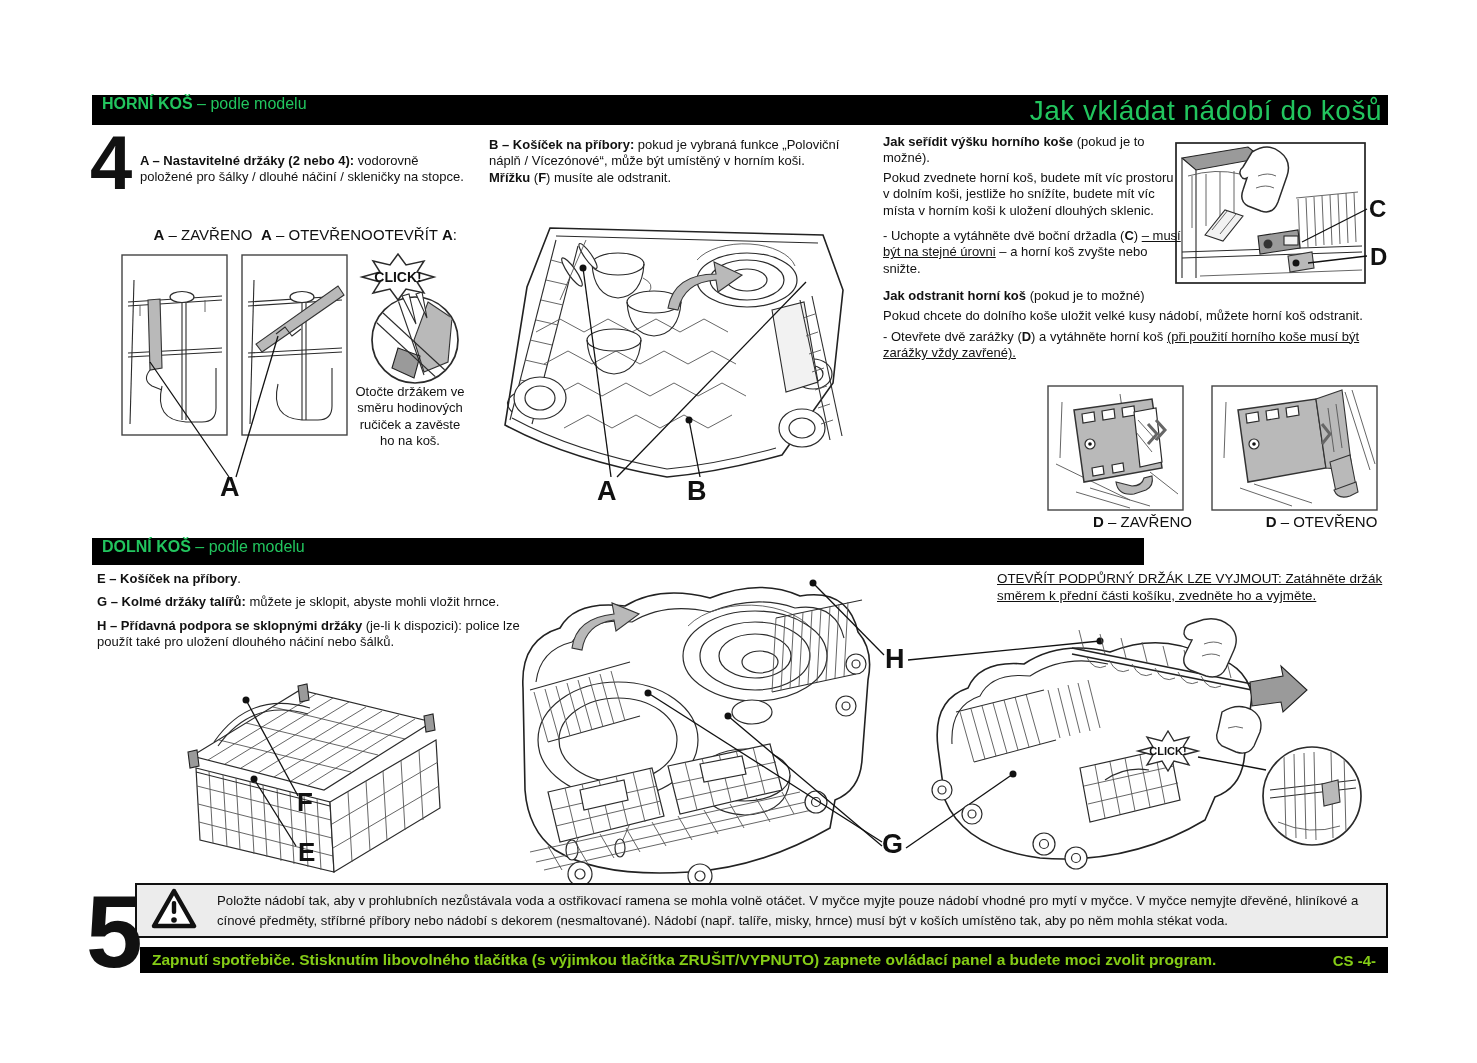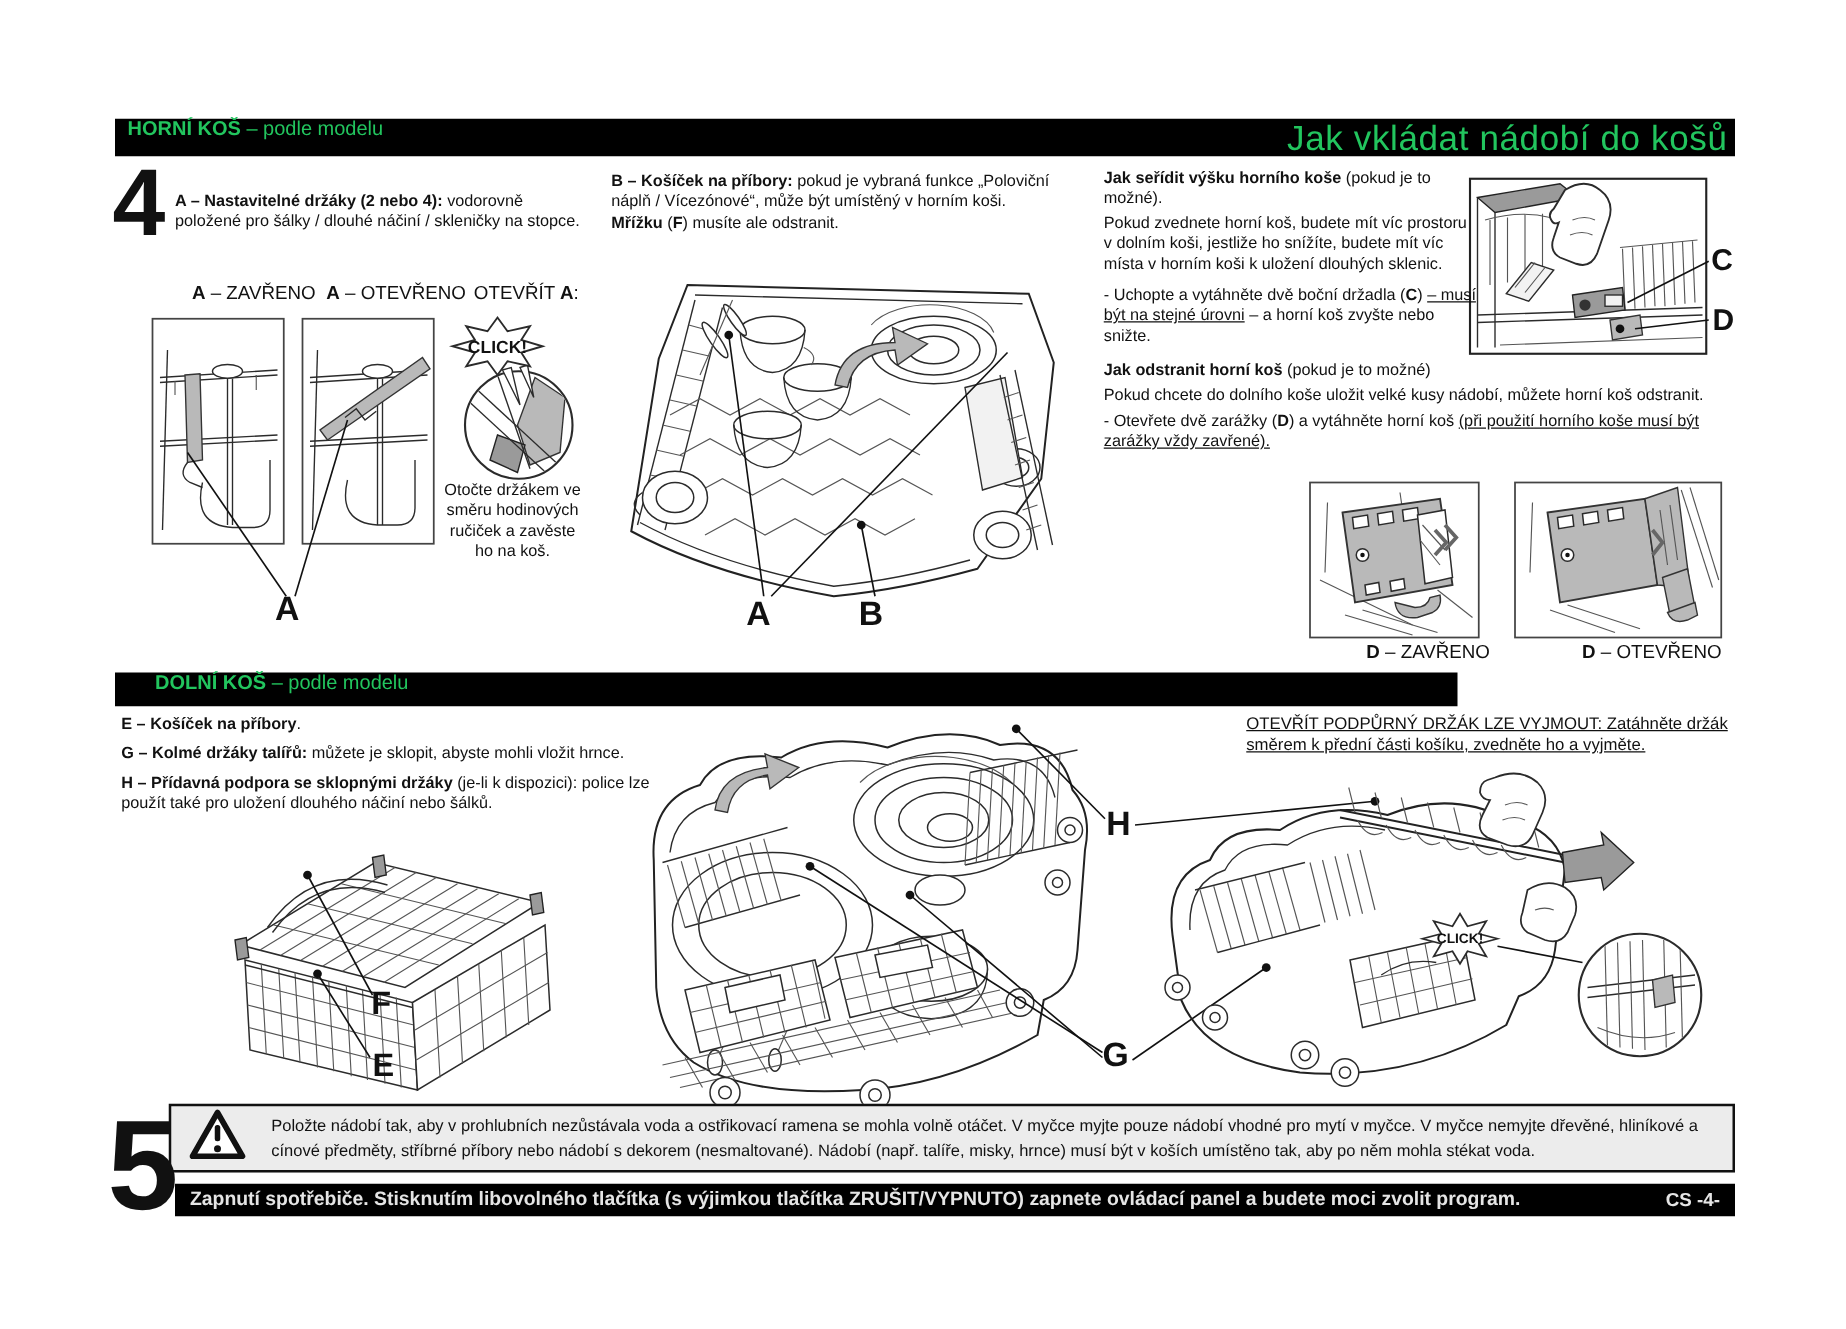--- a/index.html
+++ b/index.html
@@ -13,21 +13,21 @@
   .txt{font-size:13px;line-height:1.26;}
   .txt b{font-weight:700;}
   .u{text-decoration:underline;}
   .cap{font-size:15px;white-space:nowrap;margin-left:27px;}
   .cap b{font-weight:700;}
   .bigLabel{font-weight:700;font-size:27px;line-height:1;}
   .stepNum{font-weight:700;line-height:.92;}
   .clickTxt{font-weight:700;text-align:center;white-space:nowrap;}
   .warnBox{background:#ececec;border:2px solid #111;display:flex;align-items:center;box-sizing:border-box;}
   .warnTxt{font-size:13.2px;line-height:1.5;padding-right:26px;}
-  .footerBar{background:#000;color:#e5e5e5;display:flex;align-items:center;box-sizing:border-box;padding:4px 12px;}
+  .footerBar{background:#000;color:#84cc16;display:flex;align-items:center;box-sizing:border-box;padding:4px 12px;}
   .footerBar .ftxt{font-size:15.5px;font-weight:700;white-space:nowrap;}
   .footerBar .fpage{margin-left:auto;font-size:15px;font-weight:600;white-space:nowrap;}
   
   svg .ln{stroke:#2b2b2b;stroke-width:1.1;fill:none;}
   svg .ln2{stroke:#222;stroke-width:1.6;fill:none;}
   svg .thin{stroke:#555;stroke-width:.9;fill:none;}
   svg .fw{fill:#ffffff;stroke:#2b2b2b;stroke-width:1.2;}
   svg .fp{fill:#f2f2f2;stroke:#2b2b2b;stroke-width:1.1;}
   svg .fg{fill:#b9b9b9;stroke:#333;stroke-width:1.1;}
   svg .fg2{fill:#9a9a9a;stroke:#222;stroke-width:1.1;}
@@ -427,21 +427,21 @@
   <div class="abs txt" style="left:489px;top:137px;width:352px;">
     <b>B – Košíček na příbory:</b><span> pokud je vybraná funkce „Poloviční náplň / Vícezónové“, může být umístěný v horním koši. </span><b>Mřížku</b><span> (</span><b>F</b><span>) musíte ale odstranit.</span>
   </div>
 
   <div class="abs cap" style="left:126px;top:226px;width:100px;text-align:center;">
     <b>A</b><span> – ZAVŘENO</span>
   </div>
   <div class="abs cap" style="left:234px;top:226px;width:110px;text-align:center;">
     <b>A</b><span> – OTEVŘENO</span>
   </div>
-  <div class="abs cap" style="left:346px;top:226px;width:90px;text-align:right;">
+  <div class="abs cap" style="left:346px;top:226px;width:90px;text-align:left;">
     <span>OTEVŘÍT </span><b>A</b><span>:</span>
   </div>
 
   <div class="abs clickTxt" style="left:366px;top:269px;width:64px;font-size:14px;">CLICK!</div>
 
   <div class="abs txt" style="left:352px;top:384px;width:116px;text-align:center;">Otočte držákem ve směru hodinových ručiček a zavěste ho na koš.</div>
 
   <div class="abs bigLabel" style="left:220px;top:474px;">A</div>
   <div class="abs bigLabel" style="left:597px;top:478px;">A</div>
   <div class="abs bigLabel" style="left:687px;top:478px;">B</div>
@@ -464,21 +464,21 @@
     </div>
   </div>
 
   <div class="abs cap" style="left:1048px;top:513px;width:135px;text-align:center;">
     <b>D</b><span> – ZAVŘENO</span>
   </div>
   <div class="abs cap" style="left:1212px;top:513px;width:165px;text-align:center;">
     <b>D</b><span> – OTEVŘENO</span>
   </div>
 
-  <div class="abs bar" style="left:92px;top:538px;width:1052px;height:27px;padding-left:22px;">
+  <div class="abs bar" style="left:92px;top:538px;width:1052px;height:27px;">
     <span class="lead"><b>DOLNÍ KOŠ</b><span> – podle modelu</span></span>
   </div>
 
   <div class="abs txt" style="left:97px;top:571px;width:460px;">
     <div style="margin-bottom:7px;"><b>E – Košíček na příbory</b><span>.</span></div>
     <div style="margin-bottom:7px;"><b>G – Kolmé držáky talířů:</b><span> můžete je sklopit, abyste mohli vložit hrnce.</span></div>
     <div><b>H – Přídavná podpora se sklopnými držáky</b><span> (je-li k dispozici): police lze použít také pro uložení dlouhého náčiní nebo šálků.</span></div>
   </div>
 
   <div class="abs u" style="left:997px;top:570px;width:395px;font-size:13.4px;line-height:1.28;">OTEVŘÍT PODPŮRNÝ DRŽÁK LZE VYJMOUT: Zatáhněte držák směrem k přední části košíku, zvedněte ho a vyjměte.</div>

